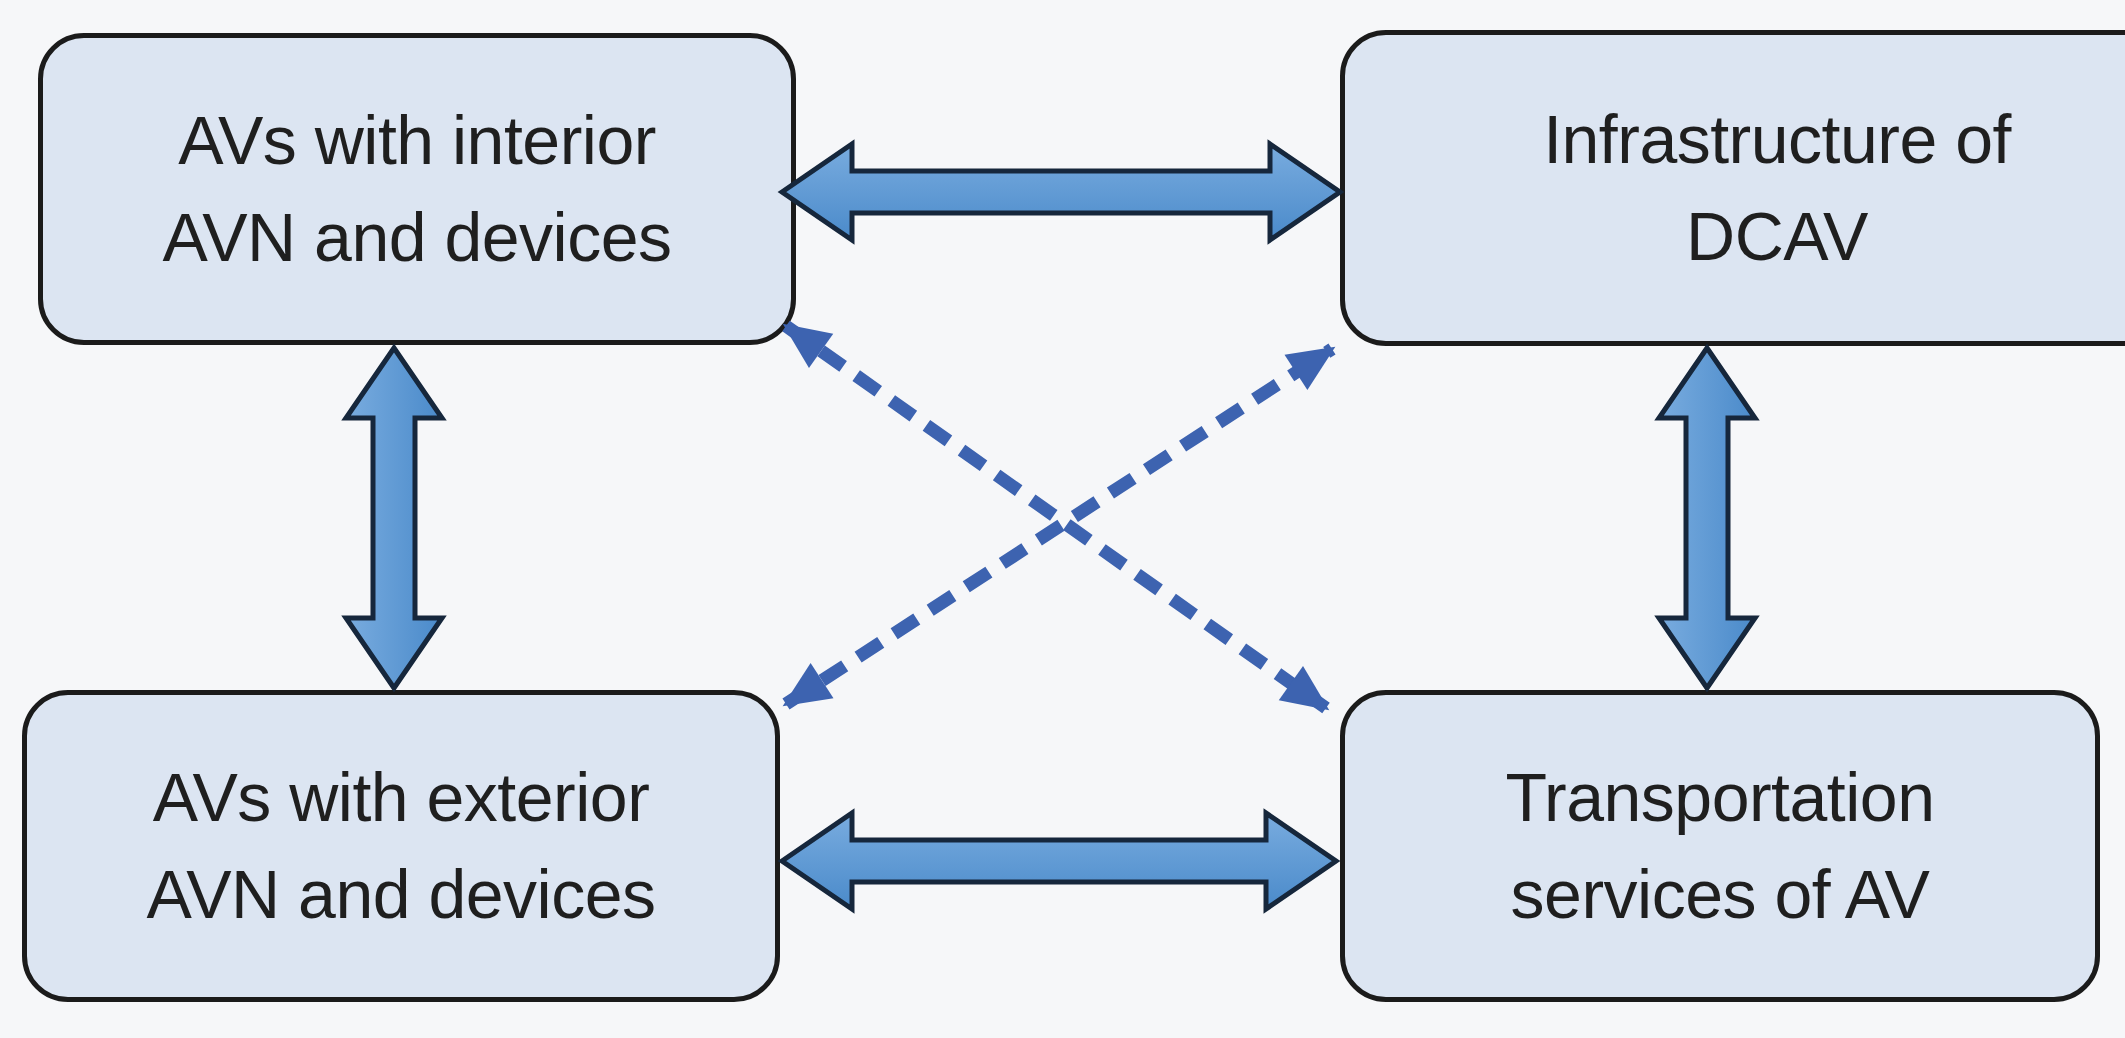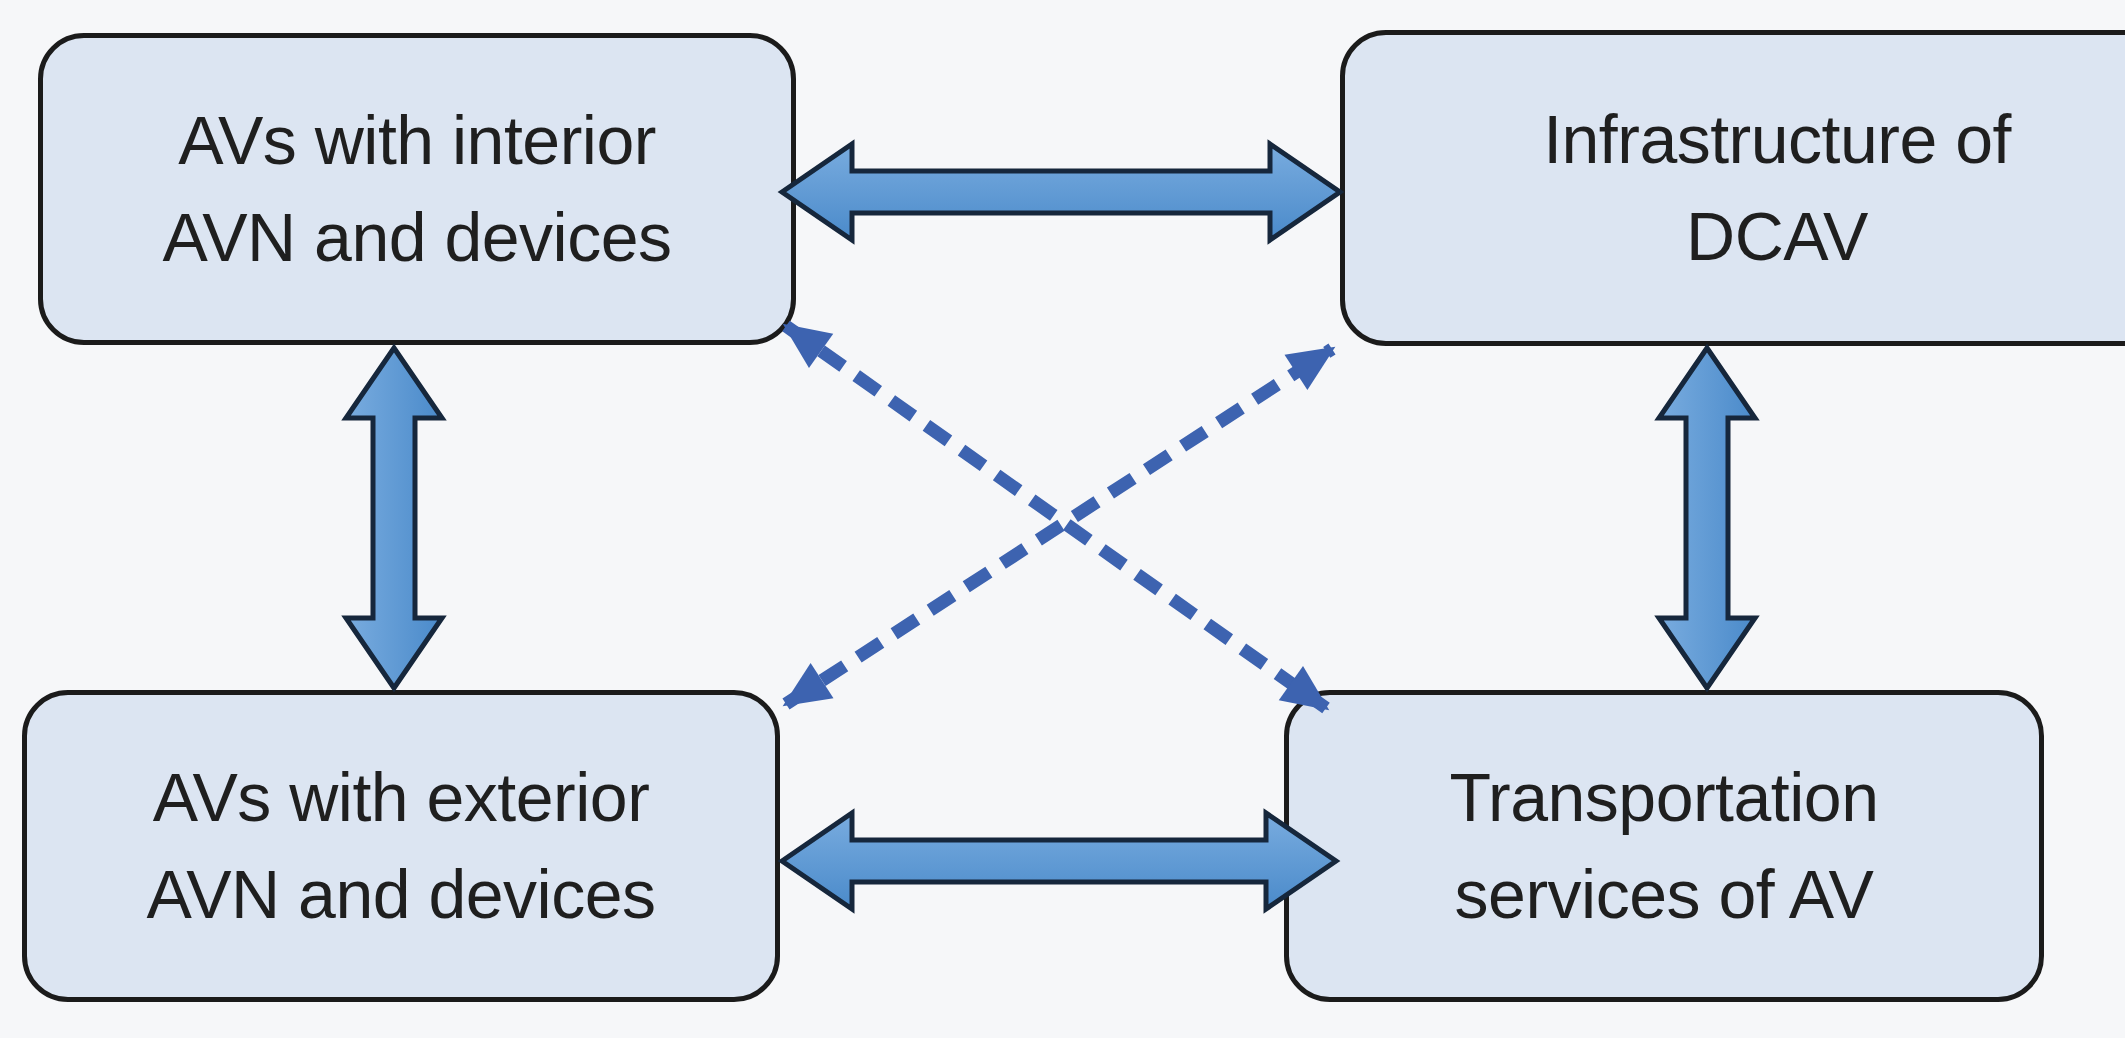--- a/index.html
+++ b/index.html
@@ -29,21 +29,21 @@
     white-space: pre-line;
     text-align: center;
     font-size: 68px;
     line-height: 1.42;
     color: #1f1f1f;
     letter-spacing: -0.5px;
   }
   #node-avs-interior        { left: 22px;   top: 33px;  width: 758px; height: 312px; margin-left: 16px; }
   #node-infrastructure-dcav { left: 1340px; top: 30px;  width: 874px; height: 316px; }
   #node-avs-exterior        { left: 22px;   top: 690px; width: 758px; height: 312px; justify-content: center; }
-  #node-transportation      { left: 1284px; top: 690px; width: 760px; height: 312px; }
+  #node-transportation      { left: 1340px; top: 690px; width: 760px; height: 312px; }
   #edges-overlay {
     position: absolute;
     left: 0;
     top: 0;
     pointer-events: none;
   }
 </style>
 </head>
 <body>
 

